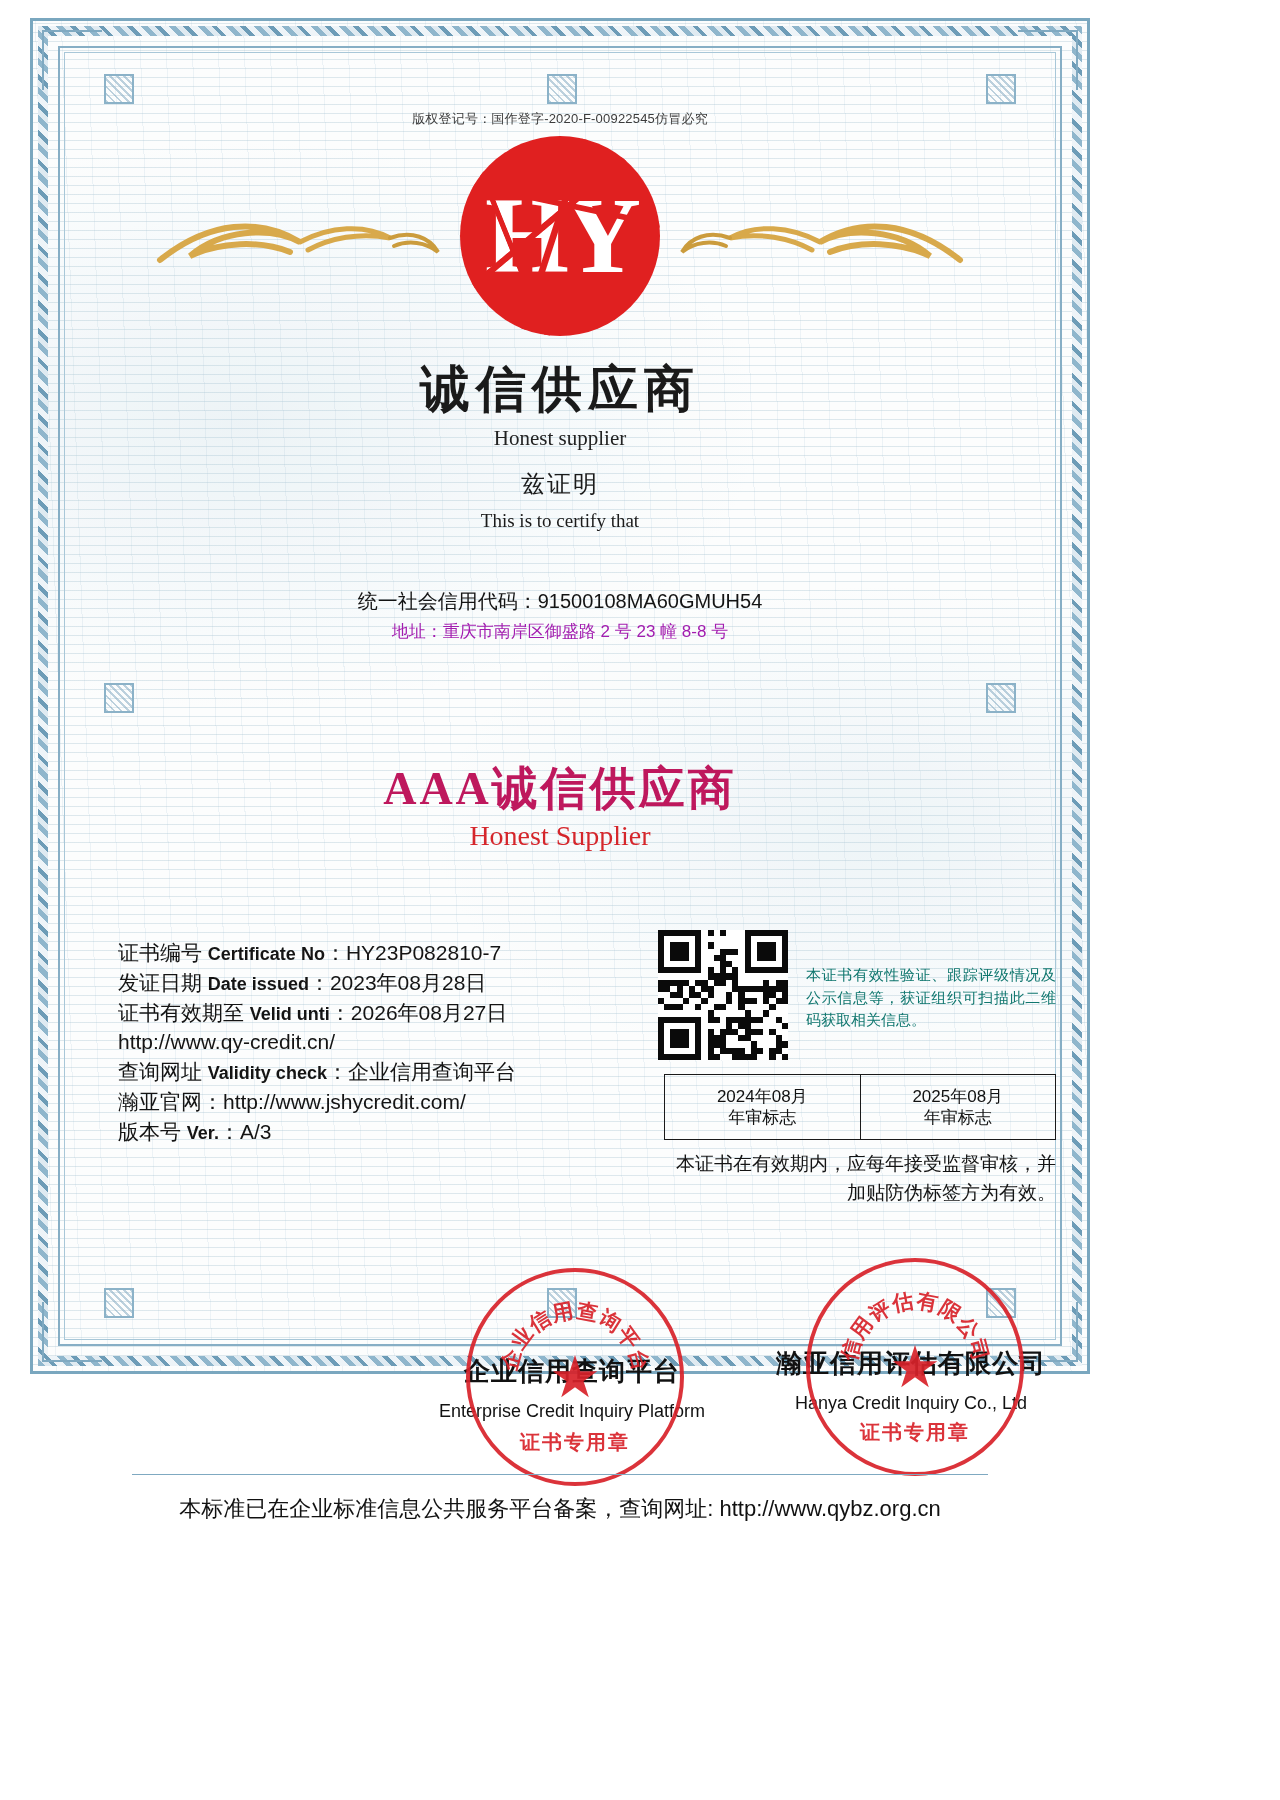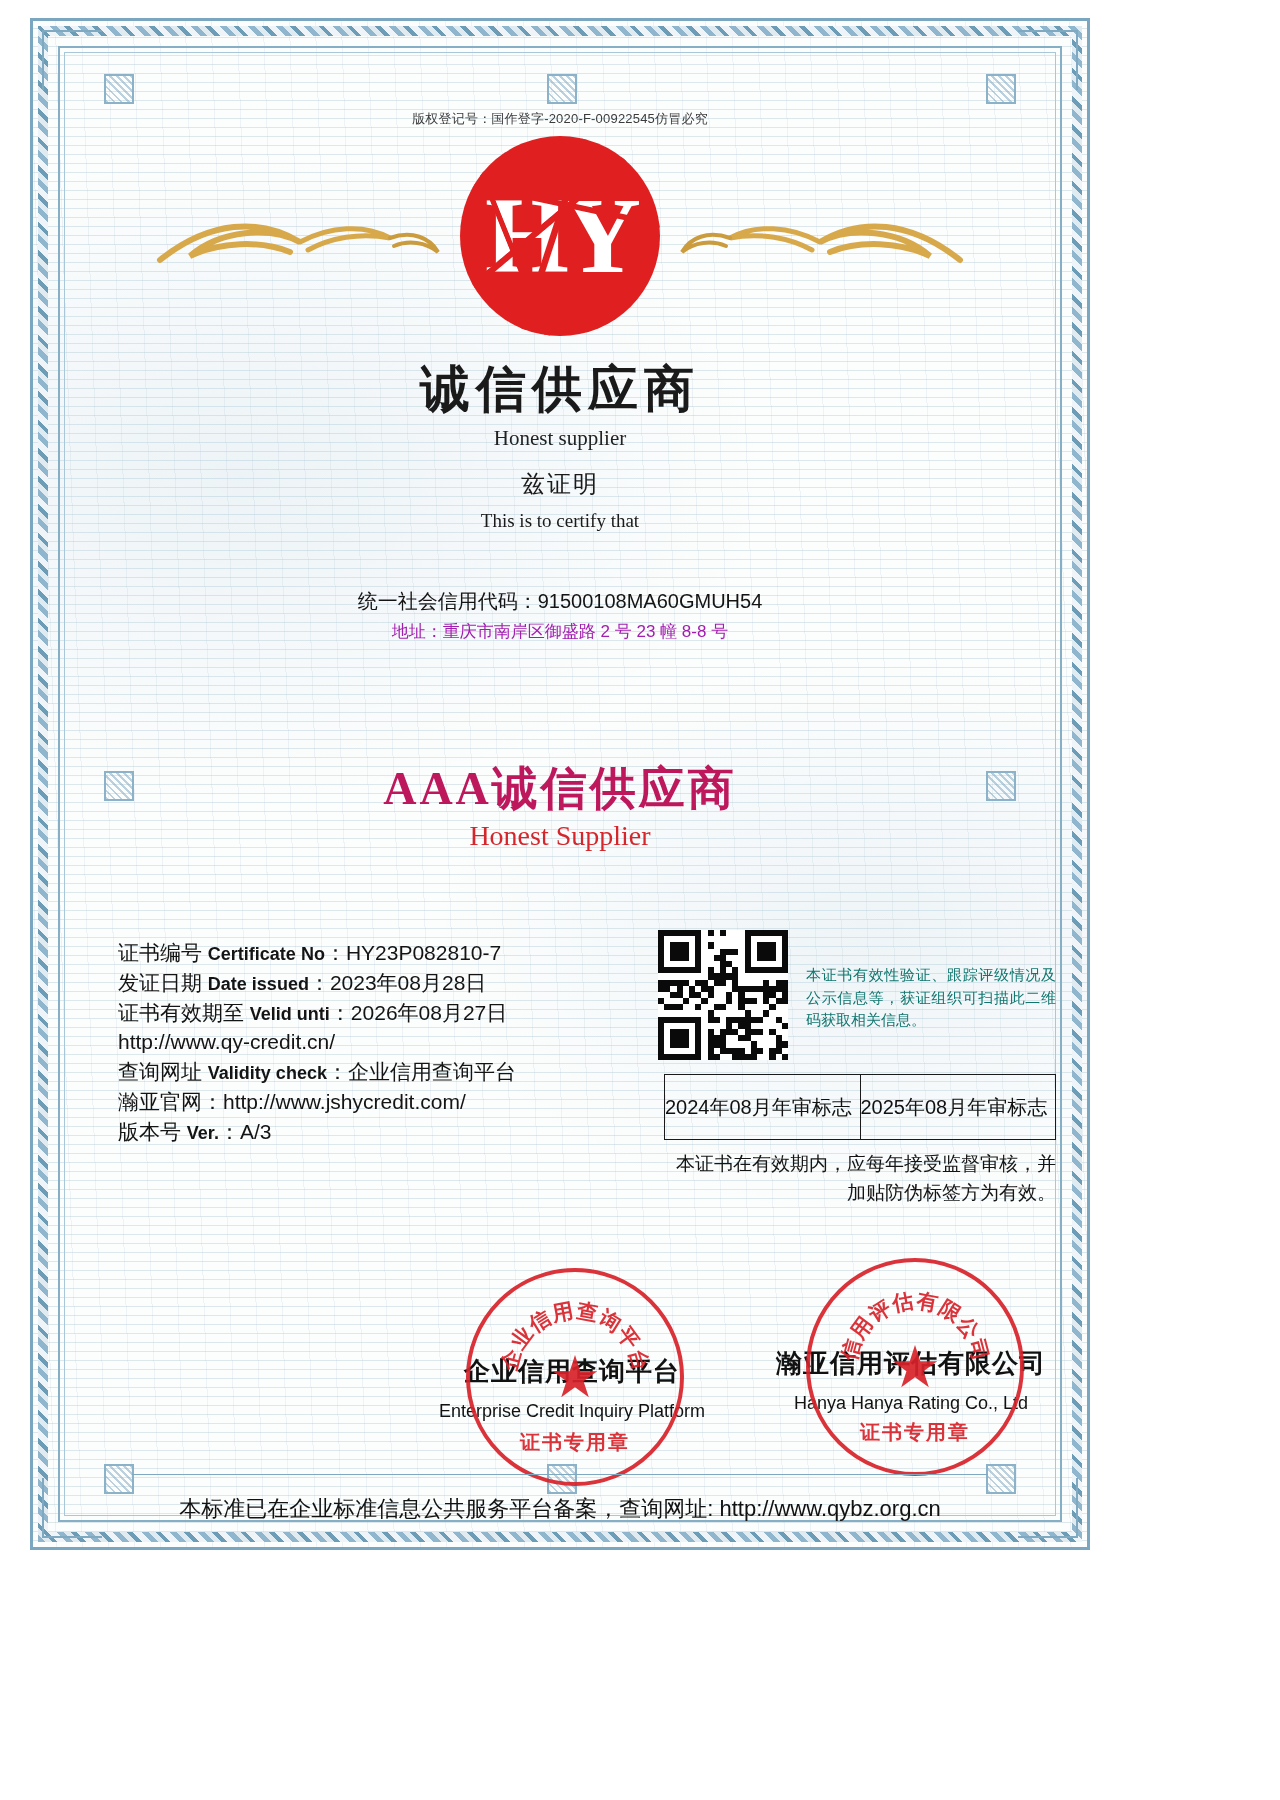--- a/index.html
+++ b/index.html
@@ -14,21 +14,21 @@
     position: relative;
     overflow: hidden;
   }
 
   
   .certificate {
     position: absolute;
     left: 30px;
     top: 18px;
     width: 1060px;
-    height: 1532px;
+    height: 1356px;
     background: #fbfcfc;
     box-sizing: border-box;
   }
 
   
   .wave-bg {
     position: absolute;
     inset: 0;
     background-color: #fdfefe;
     background-image:
@@ -306,23 +306,24 @@
     top: 1016px;
     width: 392px;
     display: flex;
     gap: 0;
   }
   .annual-box {
     flex: 1;
     border: 1.5px solid #1a1a1a;
     height: 64px;
     display: flex;
-    flex-direction: row;
+    flex-direction: column;
     align-items: center;
-    font-size: 20px;
+    justify-content: center;
+    font-size: 17px;
     color: #111111;
     line-height: 1.25;
   }
   .annual-box + .annual-box { border-left: 0; }
 
   .annual-note {
     position: absolute;
     left: 594px;
     top: 1092px;
     width: 392px;
@@ -960,21 +961,21 @@
     </div>
 
     <div class="annual-note">本证书在有效期内，应每年接受监督审核，并加贴防伪标签方为有效。</div>
 
     <div class="org-block org-left">
       <div class="org-cn">企业信用查询平台</div>
       <div class="org-en">Enterprise Credit Inquiry Platform</div>
     </div>
     <div class="org-block org-right">
       <div class="org-cn">瀚亚信用评估有限公司</div>
-      <div class="org-en">Hanya Hanya Rating Co., Ltd</div>
+      <div class="org-en">Hanya Credit Inquiry Co., Ltd</div>
     </div>
 
     <div class="stamp stamp-left">
       <div class="arc-text" id="arc-0">
           <span style="transform: rotate(-75deg) translate(-50%, -80px);">企</span>
           <span style="transform: rotate(-53.5714deg) translate(-50%, -80px);">业</span>
           <span style="transform: rotate(-32.1429deg) translate(-50%, -80px);">信</span>
           <span style="transform: rotate(-10.7143deg) translate(-50%, -80px);">用</span>
           <span style="transform: rotate(10.7143deg) translate(-50%, -80px);">查</span>
           <span style="transform: rotate(32.1429deg) translate(-50%, -80px);">询</span>

